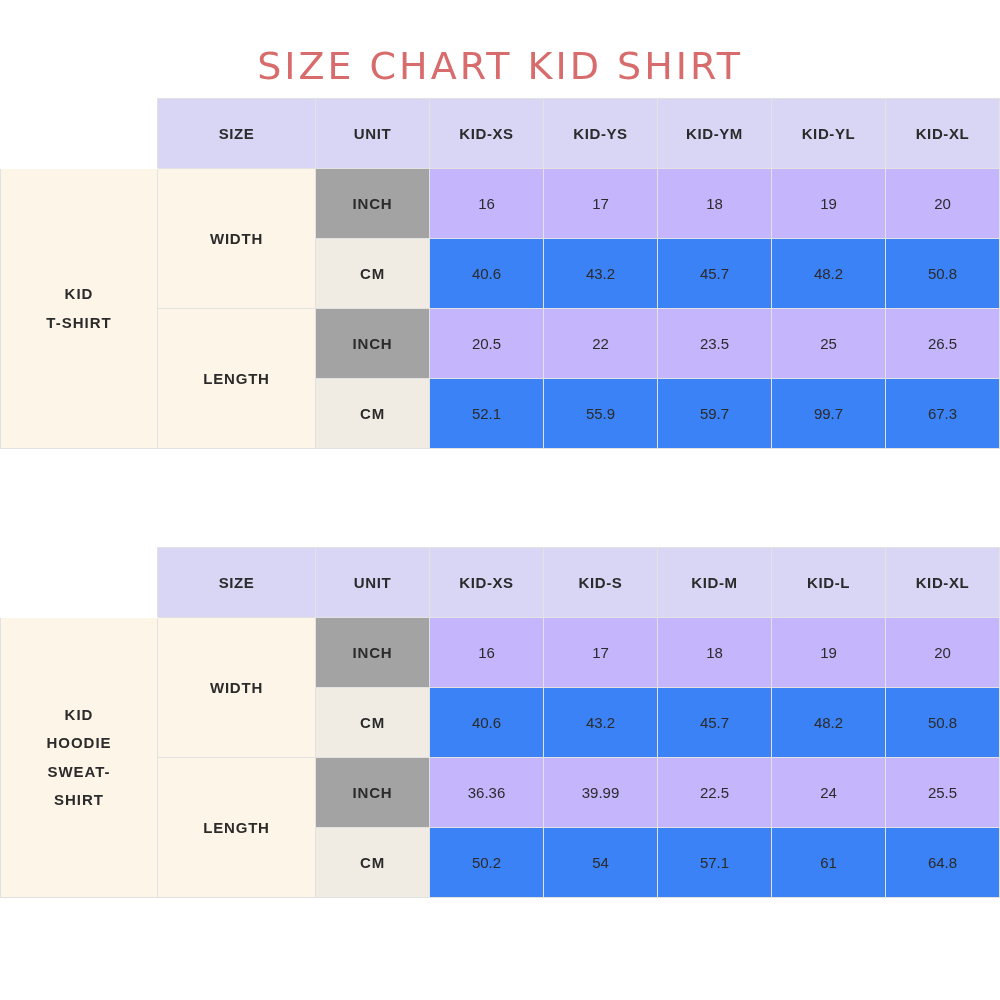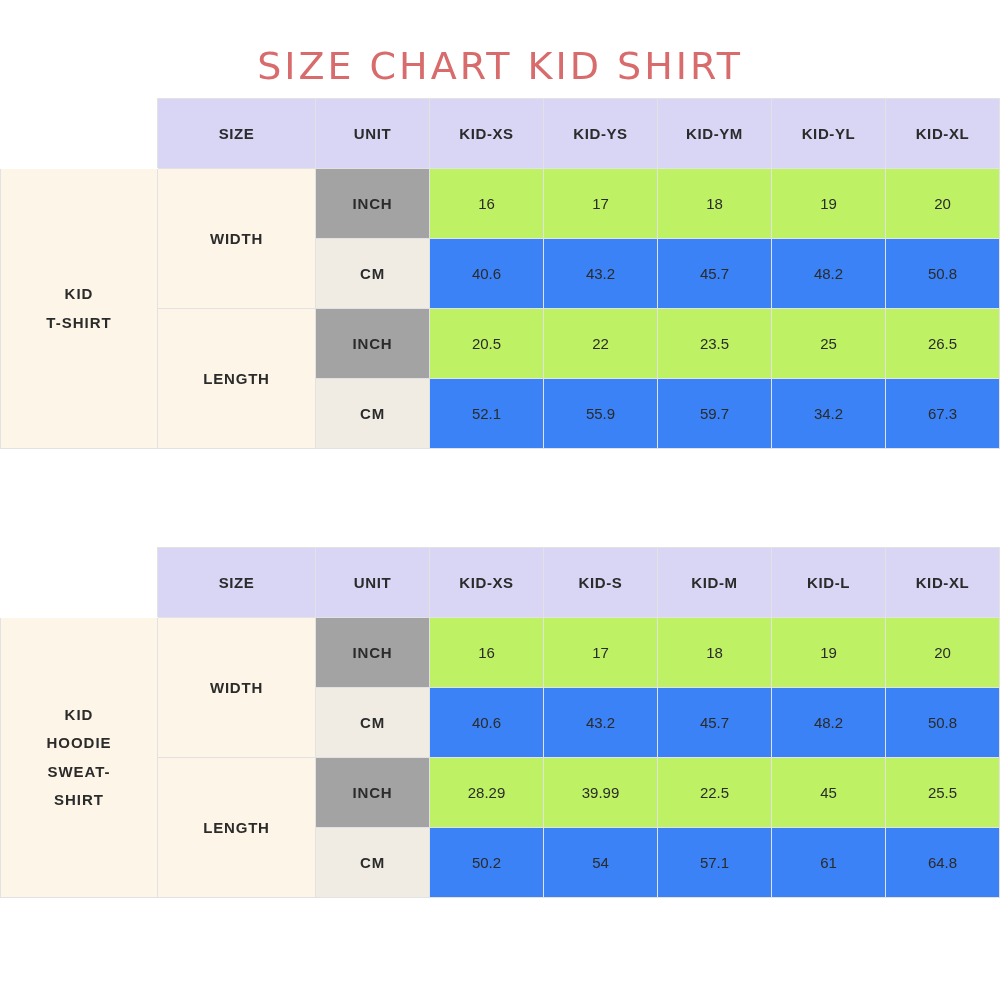--- a/index.html
+++ b/index.html
@@ -86,21 +86,21 @@
   .unit-cell {
     background: #a3a3a3;
     font-weight: bold;
     font-size: 14px;
     letter-spacing: 0.8px;
   }
   .unit-cell.alt {
     background: #f0ece4;
   }
   .val-cell {
-    background: #bef264;
+    background: #c4b5fd;
     font-size: 15px;
   }
   .val-cell.alt {
     background: #3b82f6;
   }
 
   .gap {
     height: 98px;
     background: #ffffff;
   }
@@ -169,21 +169,21 @@
         <td class="val-cell">23.5</td>
         <td class="val-cell">25</td>
         <td class="val-cell">26.5</td>
       </tr>
 
       <tr>
         <td class="unit-cell alt">CM</td>
         <td class="val-cell alt">52.1</td>
         <td class="val-cell alt">55.9</td>
         <td class="val-cell alt">59.7</td>
-        <td class="val-cell alt">34.2</td>
+        <td class="val-cell alt">99.7</td>
         <td class="val-cell alt">67.3</td>
       </tr>
     </tbody>
   </table>
   </div>
 
   <div class="gap"></div>
 
   <div class="tbl-wrap">
   <table class="size-table">
@@ -230,24 +230,24 @@
         <td class="val-cell alt">40.6</td>
         <td class="val-cell alt">43.2</td>
         <td class="val-cell alt">45.7</td>
         <td class="val-cell alt">48.2</td>
         <td class="val-cell alt">50.8</td>
       </tr>
 
       <tr>
         <td class="dim-cell" rowspan="2">LENGTH</td>
         <td class="unit-cell">INCH</td>
-        <td class="val-cell">28.29</td>
+        <td class="val-cell">36.36</td>
         <td class="val-cell">39.99</td>
         <td class="val-cell">22.5</td>
-        <td class="val-cell">45</td>
+        <td class="val-cell">24</td>
         <td class="val-cell">25.5</td>
       </tr>
 
       <tr>
         <td class="unit-cell alt">CM</td>
         <td class="val-cell alt">50.2</td>
         <td class="val-cell alt">54</td>
         <td class="val-cell alt">57.1</td>
         <td class="val-cell alt">61</td>
         <td class="val-cell alt">64.8</td>

